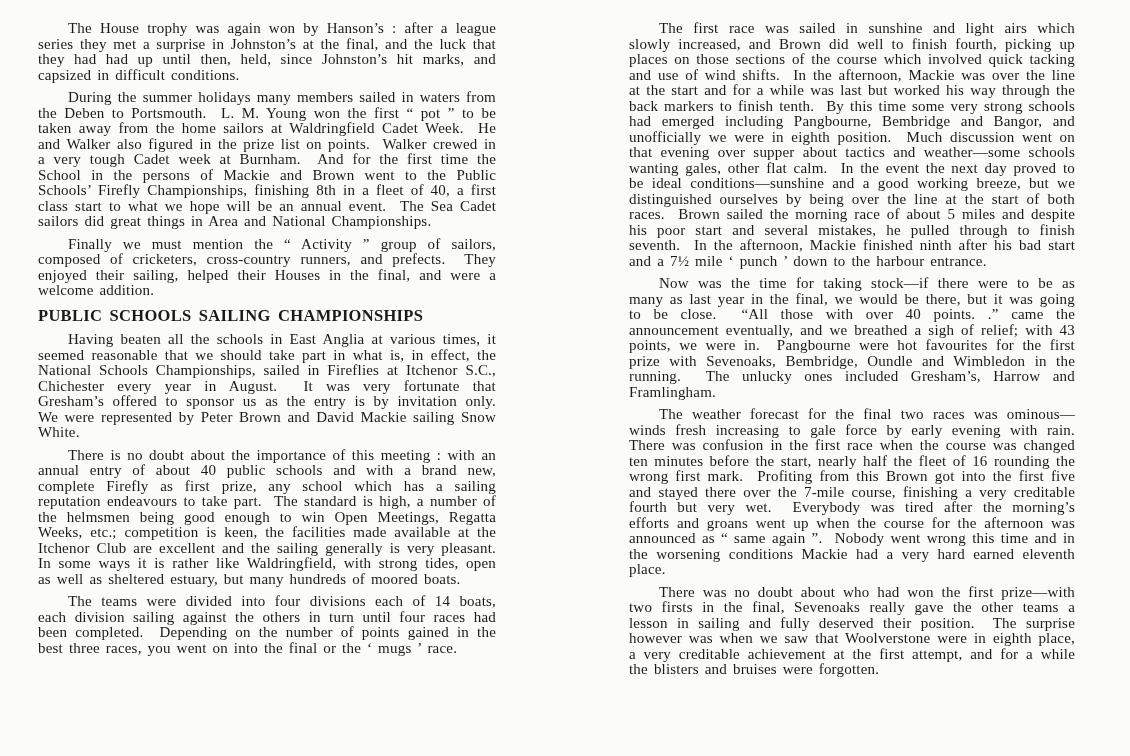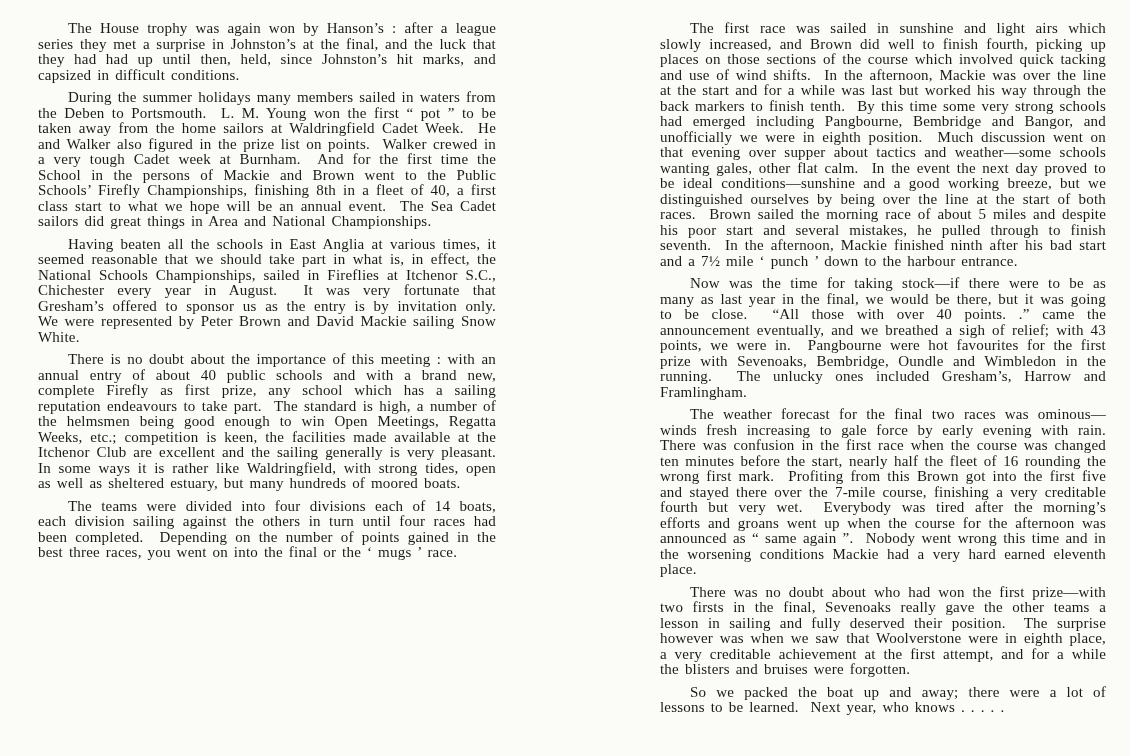--- a/index.html
+++ b/index.html
@@ -22,21 +22,21 @@
   .col {
     position: absolute;
     top: 21px;
     font-size: 15px;
     line-height: 15.5px;
     text-align: justify;
     letter-spacing: 0.2px;
     word-spacing: 2px;
   }
   .col-left  { left: 14px;  width: 458px; margin-left: 24px; }
-  .col-right { left: 660px; width: 446px; }
+  .col-right { left: 629px; width: 446px; }
   p.para {
     margin: 0 0 7px 0;
     text-indent: 30px;
     white-space: pre-wrap;
   }
   .sig {
     text-align: right;
     padding-right: 32px;
     margin: 1px 0 9px 0;
     text-indent: 0;
@@ -53,26 +53,27 @@
   }
 </style>
 </head>
 <body>
 
 <div class="page">
 
   <div class="col col-left">
     <p class="para">The House trophy was again won by Hanson’s : after a league series they met a surprise in Johnston’s at the final, and the luck that they had had up until then, held, since Johnston’s hit marks, and capsized in difficult conditions.</p>
     <p class="para">During the summer holidays many members sailed in waters from the Deben to Portsmouth.  L. M. Young won the first “ pot ” to be taken away from the home sailors at Waldringfield Cadet Week.  He and Walker also figured in the prize list on points.  Walker crewed in a very tough Cadet week at Burnham.  And for the first time the School in the persons of Mackie and Brown went to the Public Schools’ Firefly Championships, finishing 8th in a fleet of 40, a first class start to what we hope will be an annual event.  The Sea Cadet sailors did great things in Area and National Championships.</p>
+    <p class="para">Finally we must mention the “ Activity ” group of sailors, composed of cricketers, cross-country runners, and prefects.  They enjoyed their sailing, helped their Houses in the final, and were a welcome addition.</p>
+    <h2 class="heading">PUBLIC SCHOOLS SAILING CHAMPIONSHIPS</h2>
     <p class="para">Having beaten all the schools in East Anglia at various times, it seemed reasonable that we should take part in what is, in effect, the National Schools Championships, sailed in Fireflies at Itchenor S.C., Chichester every year in August.  It was very fortunate that Gresham’s offered to sponsor us as the entry is by invitation only.  We were represented by Peter Brown and David Mackie sailing Snow White.</p>
     <p class="para">There is no doubt about the importance of this meeting : with an annual entry of about 40 public schools and with a brand new, complete Firefly as first prize, any school which has a sailing reputation endeavours to take part.  The standard is high, a number of the helmsmen being good enough to win Open Meetings, Regatta Weeks, etc.; competition is keen, the facilities made available at the Itchenor Club are excellent and the sailing generally is very pleasant.  In some ways it is rather like Waldringfield, with strong tides, open as well as sheltered estuary, but many hundreds of moored boats.</p>
     <p class="para">The teams were divided into four divisions each of 14 boats, each division sailing against the others in turn until four races had been completed.  Depending on the number of points gained in the best three races, you went on into the final or the ‘ mugs ’ race.</p>
   </div>
 
   <div class="col col-right">
     <p class="para">The first race was sailed in sunshine and light airs which slowly increased, and Brown did well to finish fourth, picking up places on those sections of the course which involved quick tacking and use of wind shifts.  In the afternoon, Mackie was over the line at the start and for a while was last but worked his way through the back markers to finish tenth.  By this time some very strong schools had emerged including Pangbourne, Bembridge and Bangor, and unofficially we were in eighth position.  Much discussion went on that evening over supper about tactics and weather—some schools wanting gales, other flat calm.  In the event the next day proved to be ideal conditions—sunshine and a good working breeze, but we distinguished ourselves by being over the line at the start of both races.  Brown sailed the morning race of about 5 miles and despite his poor start and several mistakes, he pulled through to finish seventh.  In the afternoon, Mackie finished ninth after his bad start and a 7½ mile ‘ punch ’ down to the harbour entrance.</p>
     <p class="para">Now was the time for taking stock—if there were to be as many as last year in the final, we would be there, but it was going to be close.  “All those with over 40 points. .” came the announcement eventually, and we breathed a sigh of relief; with 43 points, we were in.  Pangbourne were hot favourites for the first prize with Sevenoaks, Bembridge, Oundle and Wimbledon in the running.  The unlucky ones included Gresham’s, Harrow and Framlingham.</p>
     <p class="para">The weather forecast for the final two races was ominous—winds fresh increasing to gale force by early evening with rain.  There was confusion in the first race when the course was changed ten minutes before the start, nearly half the fleet of 16 rounding the wrong first mark.  Profiting from this Brown got into the first five and stayed there over the 7-mile course, finishing a very creditable fourth but very wet.  Everybody was tired after the morning’s efforts and groans went up when the course for the afternoon was announced as “ same again ”.  Nobody went wrong this time and in the worsening conditions Mackie had a very hard earned eleventh place.</p>
     <p class="para">There was no doubt about who had won the first prize—with two firsts in the final, Sevenoaks really gave the other teams a lesson in sailing and fully deserved their position.  The surprise however was when we saw that Woolverstone were in eighth place, a very creditable achievement at the first attempt, and for a while the blisters and bruises were forgotten.</p>
-    <p class="para">So we packed the boat up and away; there were a lot of lessons to be learned.  Next year, who knows . . . . .</p>
   </div>
 
 </div>
 
 </body></html>

